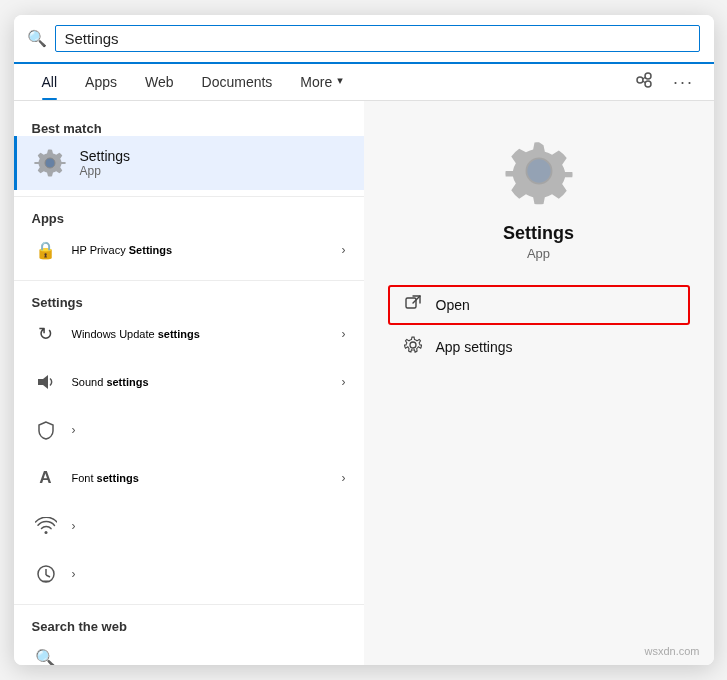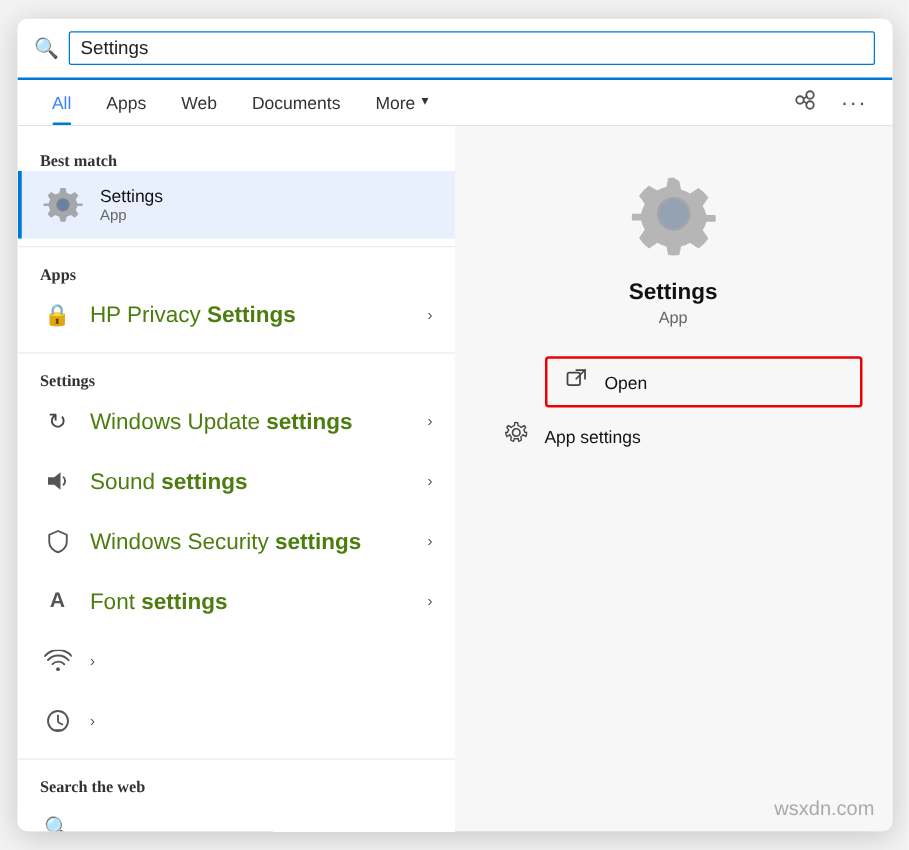--- a/index.html
+++ b/index.html
@@ -56,21 +56,21 @@
     }
     .tab {
       padding: 10px 14px;
       font-size: 14px;
       color: #333;
       cursor: pointer;
       position: relative;
       user-select: none;
     }
     .tab.active {
-      color: #3b82f6;
+      color: #0f172a;
       font-weight: 500;
     }
     .tab.active::after {
       content: '';
       position: absolute;
       bottom: 0; left: 14px; right: 14px;
       height: 2px;
       background: #0078d4;
       border-radius: 1px;
     }
@@ -109,21 +109,20 @@
       min-width: 320px;
       overflow-y: auto;
       padding: 12px 0 12px 0;
       background: #fff;
     }
     .section-label {
       font-size: 13px;
       font-weight: 600;
       color: #333;
       padding: 8px 18px 0 18px;
-      font-family: Liberation Serif, serif;
     }
     .result-item {
       display: flex;
       align-items: center;
       padding: 9px 18px;
       cursor: pointer;
       position: relative;
       gap: 12px;
     }
     .result-item.selected {
@@ -160,22 +159,22 @@
       width: 28px;
       height: 28px;
       display: flex;
       align-items: center;
       justify-content: center;
       font-size: 17px;
       color: #444;
       flex-shrink: 0;
     }
     .list-text {
-      font-size: 18px;
-      color: #4d7c0f;
+      font-size: 11px;
+      color: #000000;
       flex: 1;
     }
     .list-text .bold { font-weight: 700; }
     .list-arrow {
       color: #555;
       font-size: 12px;
     }
     .divider {
       height: 1px;
       background: #ececec;
@@ -221,42 +220,41 @@
       align-items: center;
       padding: 9px 14px;
       cursor: pointer;
       gap: 12px;
       border-radius: 4px;
     }
     .action-item.open-highlighted {
       border: 2px solid #e00;
       border-radius: 3px;
       padding: 7px 12px;
-      margin-left: 48px;
     }
     .action-icon {
       font-size: 16px;
       color: #444;
       width: 22px;
       text-align: center;
     }
     .action-text {
       font-size: 14px;
       color: #111;
     }
 
     
     .gear-svg { width: 72px; height: 72px; }
 
     
     .watermark {
       position: absolute;
       bottom: 8px;
       right: 14px;
-      font-size: 16px;
+      font-size: 11px;
       color: #aaa;
       font-weight: 500;
       margin-top: 16px;
     }
   </style>
 </head>
 <body>
 
 <div class="window" style="position:relative;">
 
@@ -340,21 +338,20 @@
         </div>
         <span class="list-text">Sound <span class="bold">settings</span></span>
         <span class="list-arrow">›</span>
       </div>
       <div class="list-item">
         <div class="list-icon">
           <svg width="20" height="20" viewBox="0 0 20 20">
               <path d="M10 2L3 5v6c0 4 3.5 7 7 8 3.5-1 7-4 7-8V5L10 2z" stroke="#555" stroke-width="1.5" fill="none"></path>
             </svg>
         </div>
-        <span class="list-text">Windows Security <span class="bold">settings</span></span>
         <span class="list-arrow">›</span>
       </div>
       <div class="list-item">
         <div class="list-icon" style="font-size:17px;font-weight:700;color:#555;">A</div>
         <span class="list-text">Font <span class="bold">settings</span></span>
         <span class="list-arrow">›</span>
       </div>
       <div class="list-item">
         <div class="list-icon">
           <svg width="22" height="18" viewBox="0 0 22 18">

